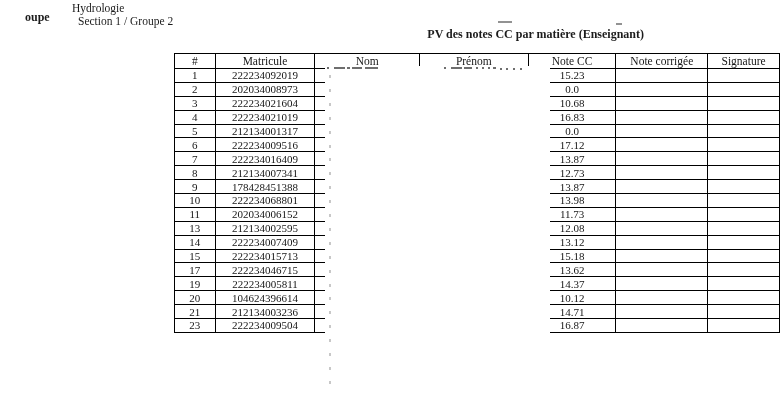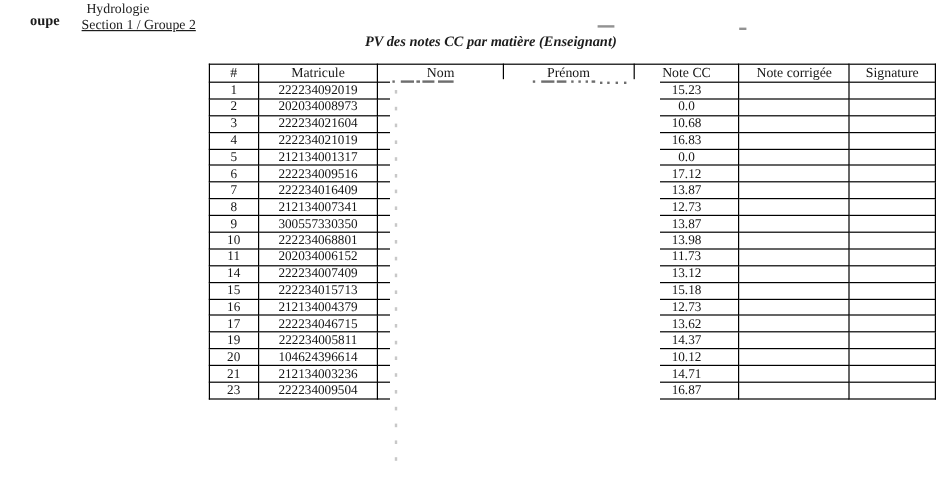--- a/index.html
+++ b/index.html
@@ -7,25 +7,25 @@
     width: 780px; height: 413px;
     overflow: hidden; position: relative;
     background: #ffffff;
     font-family: "Liberation Serif", serif;
     color: #1c1c1c;
   }
   .page { position: absolute; inset: 0; margin-left: 24px; }
 
   .course-label   { position: absolute; left: 48px; top: 2px;  font-size: 11.5px; white-space: nowrap; }
   .edge-fragment  { position: absolute; left: 1px;  top: 10px; font-size: 12px; font-weight: bold; white-space: nowrap; }
-  .section-label  { position: absolute; left: 44px; top: 15px; font-size: 11.5px; white-space: nowrap; text-decoration: underline; }
+  .section-label  { position: absolute; left: 54px; top: 15px; font-size: 11.5px; white-space: nowrap; }
 
   .doc-title {
     position: absolute; left: 150px; top: 27px; width: 470px;
-    text-align: center; font-weight: bold; font-size: 12px; white-space: nowrap; font-style: italic;
+    text-align: right; font-weight: bold; font-size: 12px; white-space: nowrap;
   }
 
   .smudge { position: absolute; background: #6e6e6e; opacity: .75; }
   .smudge-1 { left: 474px; top: 21px; width: 14px; height: 2px; }
   .smudge-2 { left: 592px; top: 23px; width: 6px;  height: 2px; }
 
   table.grades {
     position: absolute; left: 150px; top: 53px;
     border-collapse: collapse; table-layout: fixed;
     font-size: 11px; color: #161616;
@@ -152,21 +152,21 @@
           <td>8</td>
           <td>212134007341</td>
           <td></td>
           <td></td>
           <td>12.73</td>
           <td></td>
           <td></td>
         </tr>
         <tr>
           <td>9</td>
-          <td>300557330350</td>
+          <td>178428451388</td>
           <td></td>
           <td></td>
           <td>13.87</td>
           <td></td>
           <td></td>
         </tr>
         <tr>
           <td>10</td>
           <td>222234068801</td>
           <td></td>
@@ -178,43 +178,43 @@
         <tr>
           <td>11</td>
           <td>202034006152</td>
           <td></td>
           <td></td>
           <td>11.73</td>
           <td></td>
           <td></td>
         </tr>
         <tr>
+          <td>13</td>
+          <td>212134002595</td>
+          <td></td>
+          <td></td>
+          <td>12.08</td>
+          <td></td>
+          <td></td>
+        </tr>
+        <tr>
           <td>14</td>
           <td>222234007409</td>
           <td></td>
           <td></td>
           <td>13.12</td>
           <td></td>
           <td></td>
         </tr>
         <tr>
           <td>15</td>
           <td>222234015713</td>
           <td></td>
           <td></td>
           <td>15.18</td>
-          <td></td>
-          <td></td>
-        </tr>
-        <tr>
-          <td>16</td>
-          <td>212134004379</td>
-          <td></td>
-          <td></td>
-          <td>12.73</td>
           <td></td>
           <td></td>
         </tr>
         <tr>
           <td>17</td>
           <td>222234046715</td>
           <td></td>
           <td></td>
           <td>13.62</td>
           <td></td>

